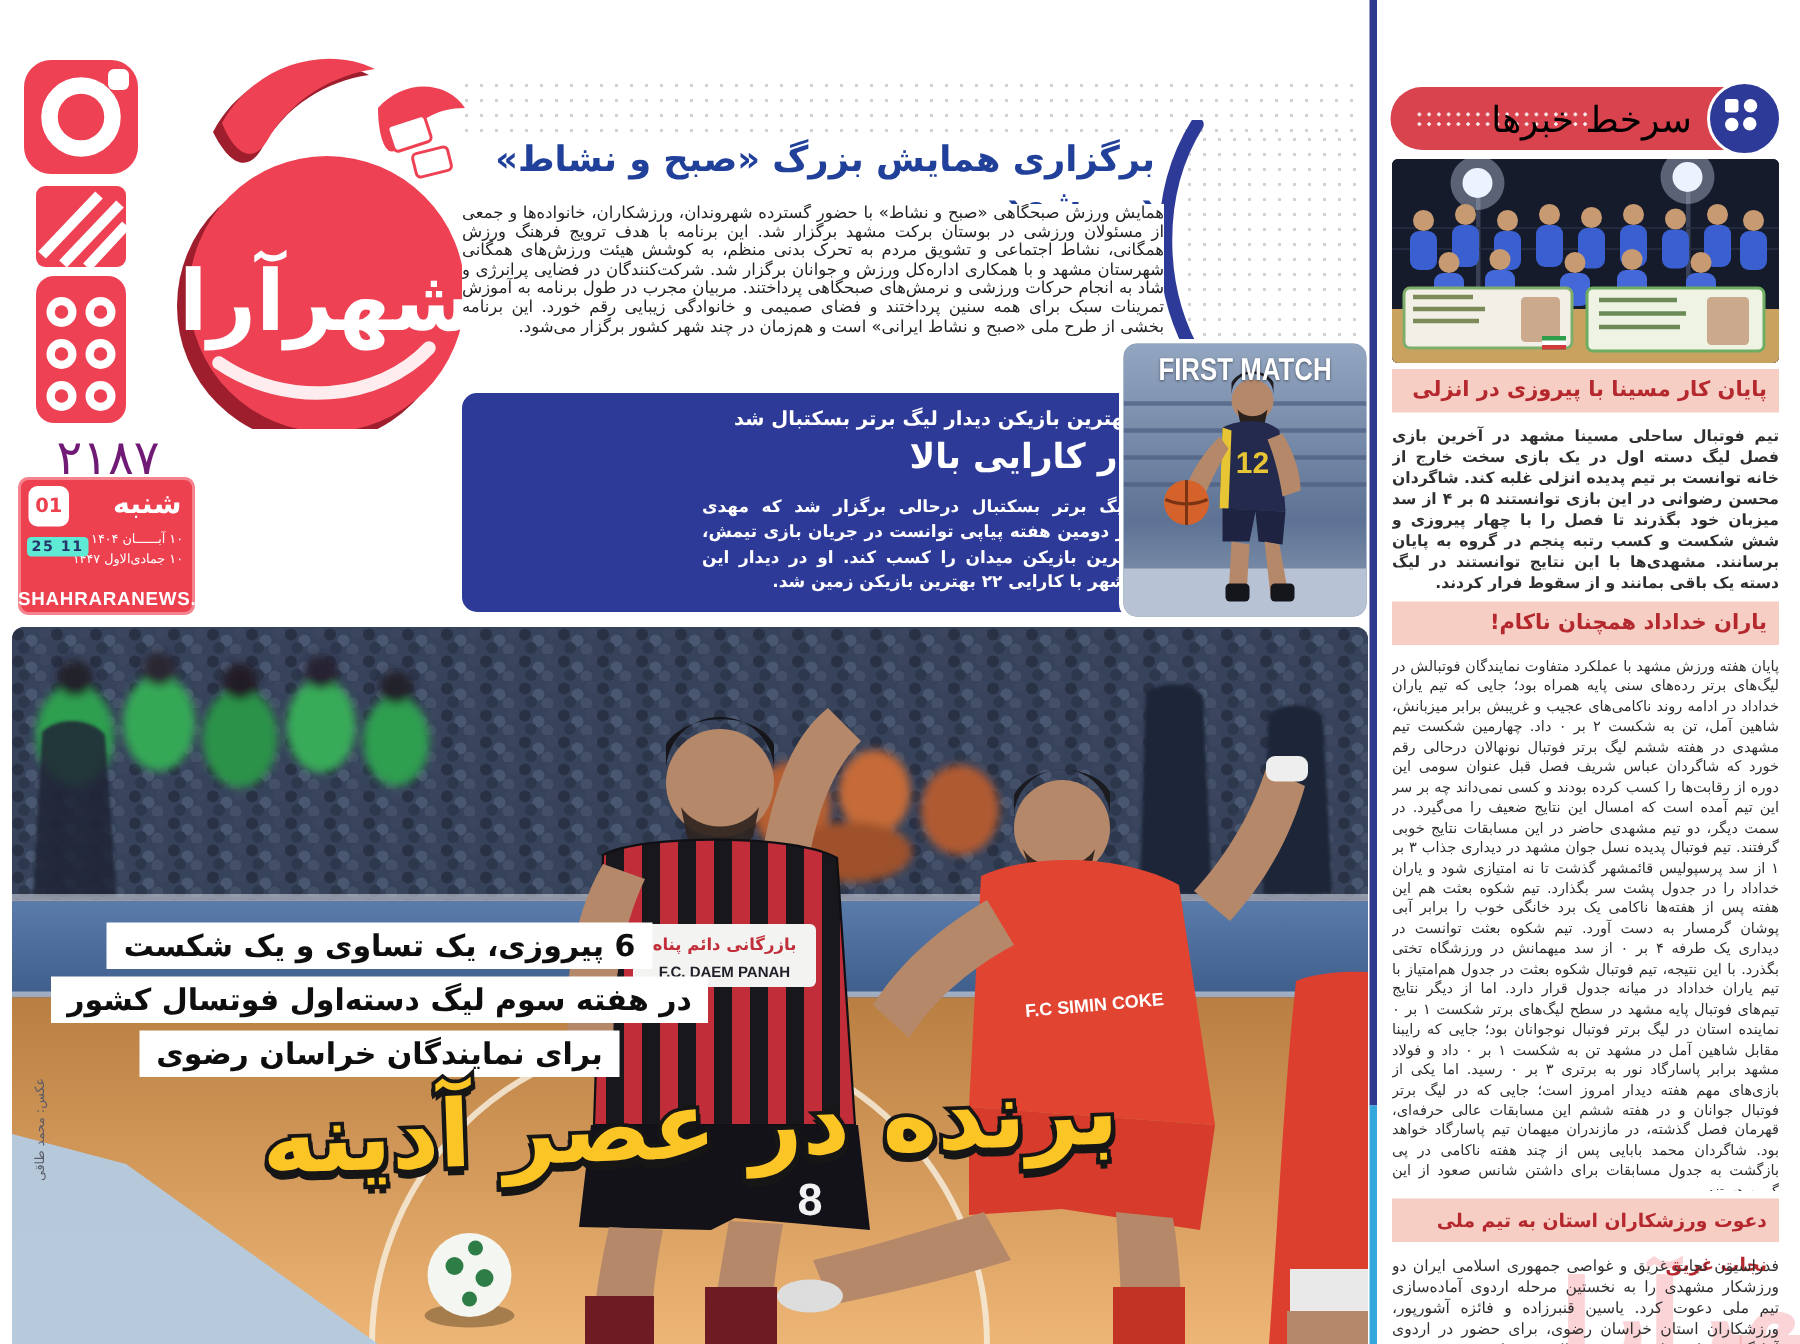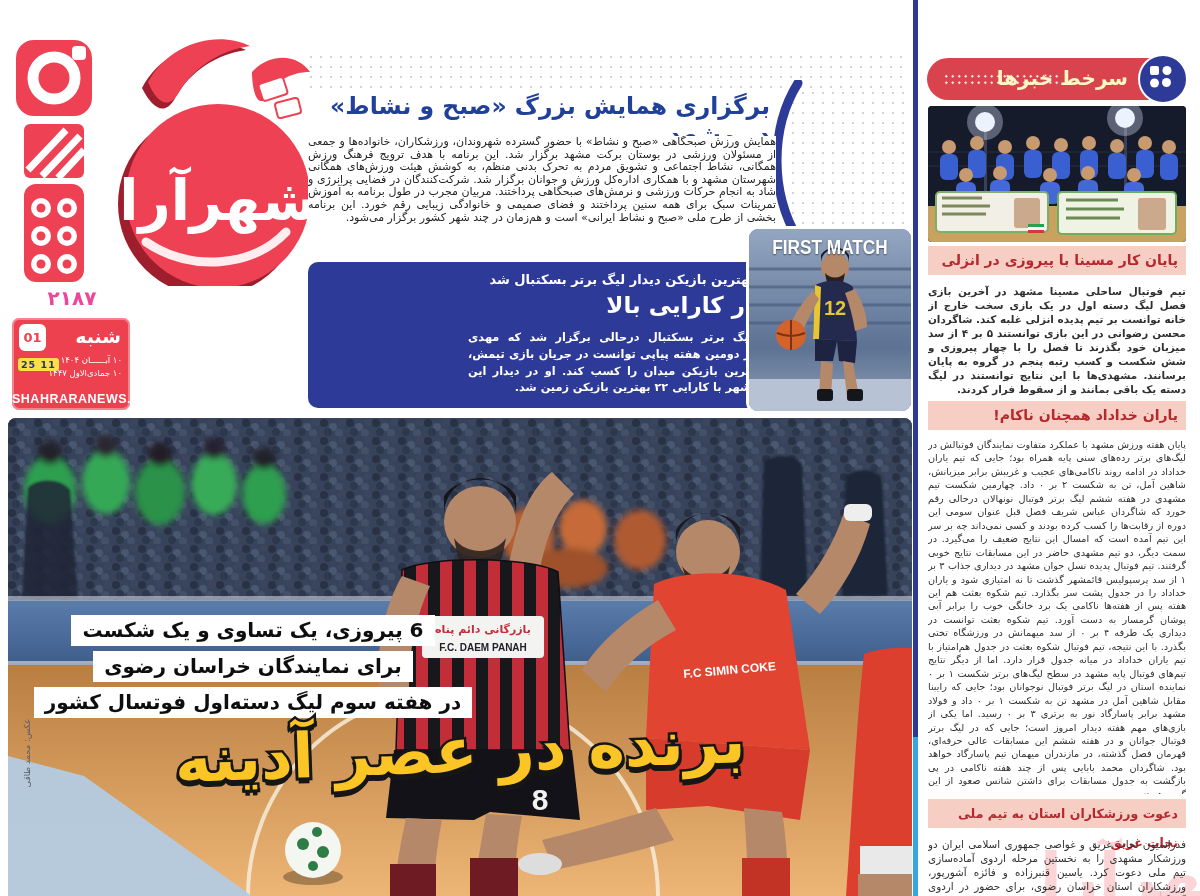--- a/index.html
+++ b/index.html
@@ -5,27 +5,27 @@
   html,body{margin:0;padding:0;}
   body{width:1200px;height:896px;background:#fff;font-family:"DejaVu Sans",sans-serif;}
   #page{position:relative;width:1200px;height:896px;overflow:hidden;background:#fff;}
   .abs{position:absolute;}
   .rtl{direction:rtl;unicode-bidi:isolate;}
 
   
   .dots{background-image:radial-gradient(circle,#d2d2d2 1.1px,transparent 1.25px);background-size:10px 10px;}
 
   
-  #issue-number{left:14px;top:286px;width:116px;text-align:center;color:#ec4899;font-weight:bold;font-size:20px;letter-spacing:13px;}
+  #issue-number{left:14px;top:286px;width:116px;text-align:center;color:#701a75;font-weight:normal;font-size:32px;letter-spacing:13px;}
   #date-box{left:12px;top:318px;width:118px;height:92px;background:#ee4150;border-radius:7px;box-shadow:inset 0 0 0 2px rgba(255,255,255,.35);color:#fff;}
   #weekday-row{position:absolute;right:7px;top:5px;left:7px;height:30px;}
   #weekday{position:absolute;right:2px;top:2px;font-size:19px;font-weight:bold;}
   #day-badge{position:absolute;left:0;top:1px;width:27px;height:27px;background:#fff;border-radius:6px;color:#ee4150;font-weight:bold;font-size:13px;line-height:27px;text-align:center;}
   .mini-date{position:absolute;right:8px;font-size:8.5px;white-space:nowrap;}
-  #greg-chip{position:absolute;left:6px;top:40px;background:#fde047;color:#273469;font-weight:bold;font-size:9.5px;padding:1px 3px;border-radius:3px;letter-spacing:1px;}
+  #greg-chip{position:absolute;left:6px;top:40px;background:#5eead4;color:#273469;font-weight:bold;font-size:9.5px;padding:1px 3px;border-radius:3px;letter-spacing:1px;}
   #site-url{position:absolute;left:0;right:0;bottom:4px;text-align:left;font-family:"Liberation Sans",sans-serif;font-weight:bold;font-size:12.5px;letter-spacing:.5px;color:#fff;}
 
   
   #dots-top{left:306px;top:52px;width:602px;height:36px;}
   #dots-right{left:788px;top:88px;width:120px;height:170px;}
   #top-headline{left:318px;top:92px;width:452px;text-align:right;color:#21409a;font-weight:bold;font-size:23.5px;line-height:1.25;}
   #top-body{left:308px;top:136px;width:468px;height:100px;overflow:hidden;font-size:11px;line-height:12.6px;color:#232323;text-align:justify;text-align-last:right;background:#fff;}
   #headline-bracket{left:764px;top:80px;}
 
   
@@ -44,21 +44,21 @@
     -webkit-text-stroke:5px #161616;paint-order:stroke fill;
     text-shadow:0 6px 0 #161616,3px 3px 0 #161616,-3px 3px 0 #161616;}
   #photo-credit{left:-26px;top:330px;transform:rotate(-90deg);transform-origin:center;color:#5a5a66;font-size:8.5px;width:90px;text-align:center;}
 
   
   #divider-top{left:913px;top:0;width:4.5px;height:737px;background:#2e3a8f;}
   #divider-bottom{left:913px;top:737px;width:4.5px;height:159px;background:#36a7dc;}
 
   
   #sb-banner{left:927px;top:58px;width:259px;height:42px;background:#d9434e;border-radius:21px;}
-  #sb-banner-title{position:absolute;right:58px;top:8px;color:#fef9c3;font-weight:bold;font-size:20px;}
+  #sb-banner-title{position:absolute;right:58px;top:8px;color:#000000;font-weight:normal;font-size:24px;}
   #sb-banner-dots{position:absolute;left:16px;top:15px;width:118px;height:13px;background-image:radial-gradient(circle,rgba(255,255,255,.95) 1px,transparent 1.15px);background-size:6.5px 6.5px;}
   #sb-badge{position:absolute;right:-2px;top:-4px;width:46px;height:46px;border-radius:50%;background:#2e3a97;border:2.5px solid #fff;}
   #sb-photo{left:928px;top:106px;width:258px;height:136px;border-radius:4px;overflow:hidden;background:#1a2030;}
   .sb-bar{left:928px;width:258px;height:29px;background:#f6cec4;color:#b4282e;font-weight:bold;line-height:29px;padding-right:8px;box-sizing:border-box;text-align:right;}
   .sb-para{left:928px;width:258px;overflow:hidden;font-size:10.4px;line-height:14px;color:#303030;text-align:justify;text-align-last:right;}
   #sb-bar-1{top:246px;font-size:14px;}
   #sb-para-1{top:284px;height:112px;font-weight:bold;}
   #sb-bar-2{top:401px;font-size:14px;}
   #sb-para-2{top:438px;height:356px;font-size:9.7px;line-height:13.45px;}
   #sb-bar-3{top:799px;font-size:12.5px;}
@@ -294,22 +294,22 @@
 
       <g>
         <path d="M856,236 C876,228 904,230 904,230 L904,478 L838,478 C844,396 848,308 856,236 Z" fill="#dd3f2e"></path>
         <rect x="852" y="428" width="52" height="30" fill="#e9e9e9"></rect>
         <rect x="850" y="456" width="54" height="22" fill="#b5886a"></rect>
       </g>
     </svg>
 
     <div id="deck" class="abs rtl">
       <span>6 پیروزی، یک تساوی و یک شکست</span>
+      <span>در هفته سوم لیگ دسته‌اول فوتسال کشور</span>
       <span>برای نمایندگان خراسان رضوی</span>
-      <span>در هفته سوم لیگ دسته‌اول فوتسال کشور</span>
     </div>
 
     <div id="main-headline" class="abs rtl">برنده در عصر آدینه</div>
 
     <div id="photo-credit" class="abs rtl">عکس: محمد طاقی</div>
   </div>
 
   <div id="divider-top" class="abs"></div>
   <div id="divider-bottom" class="abs"></div>
 

